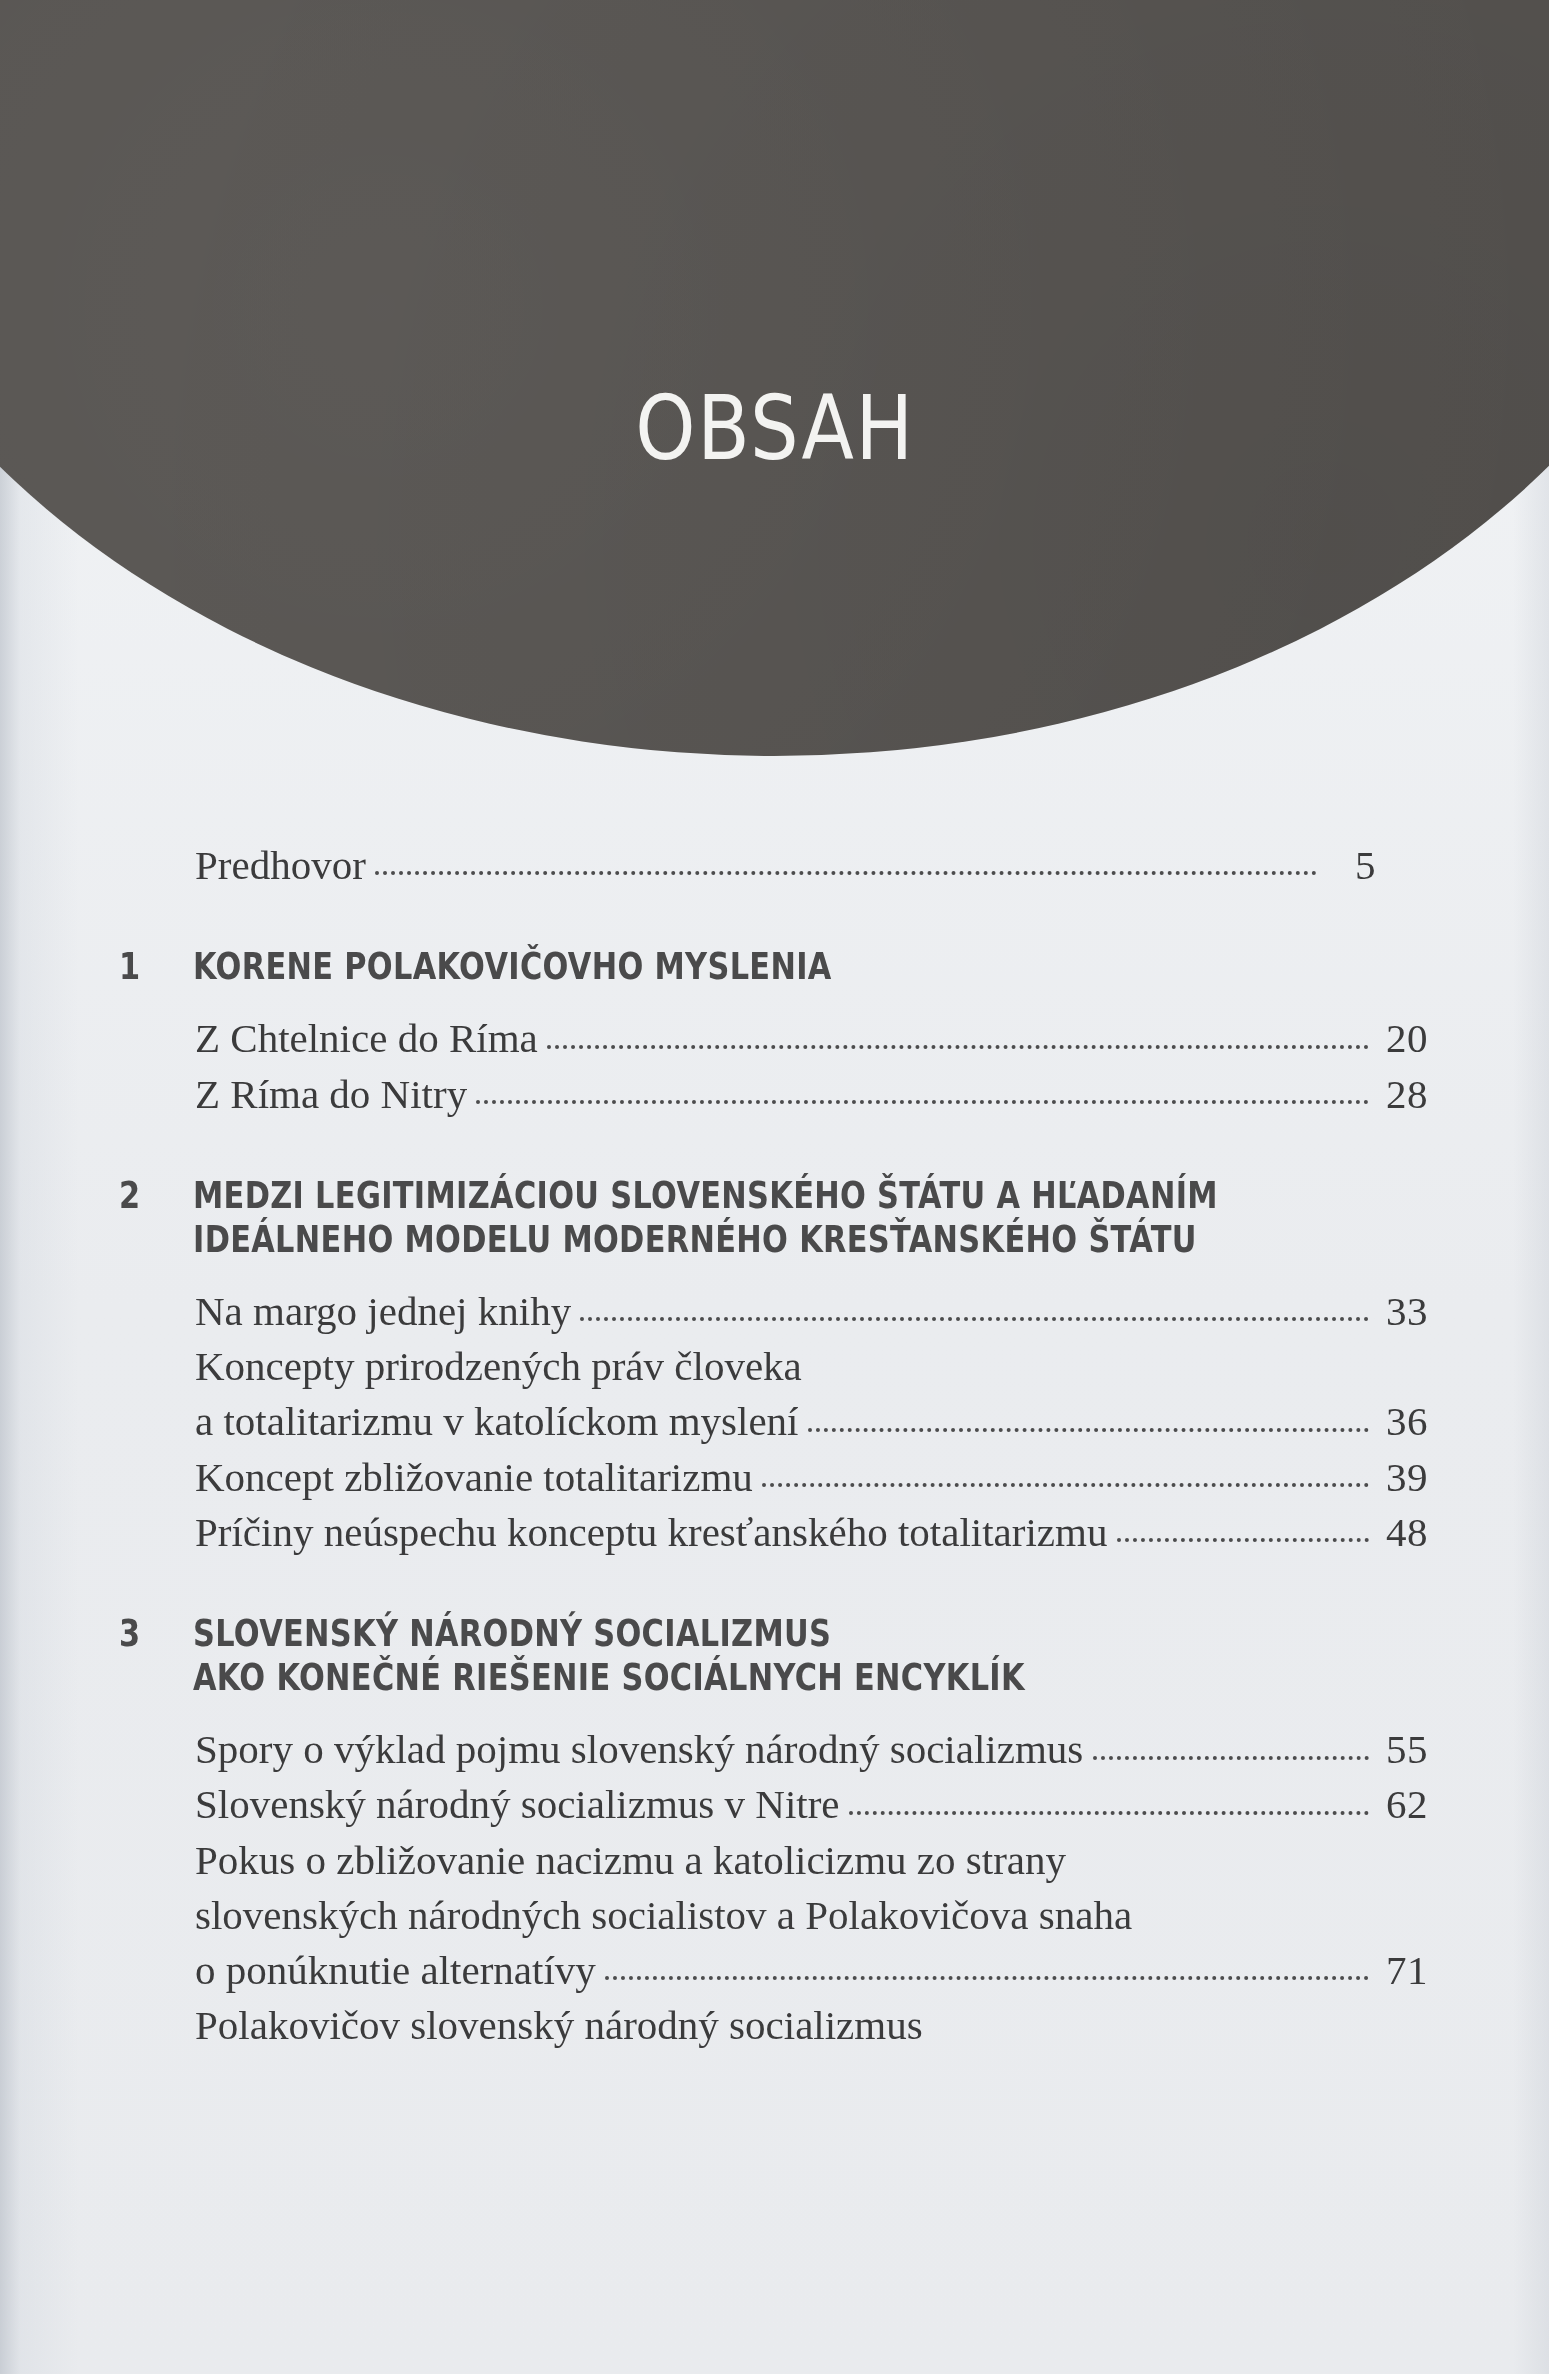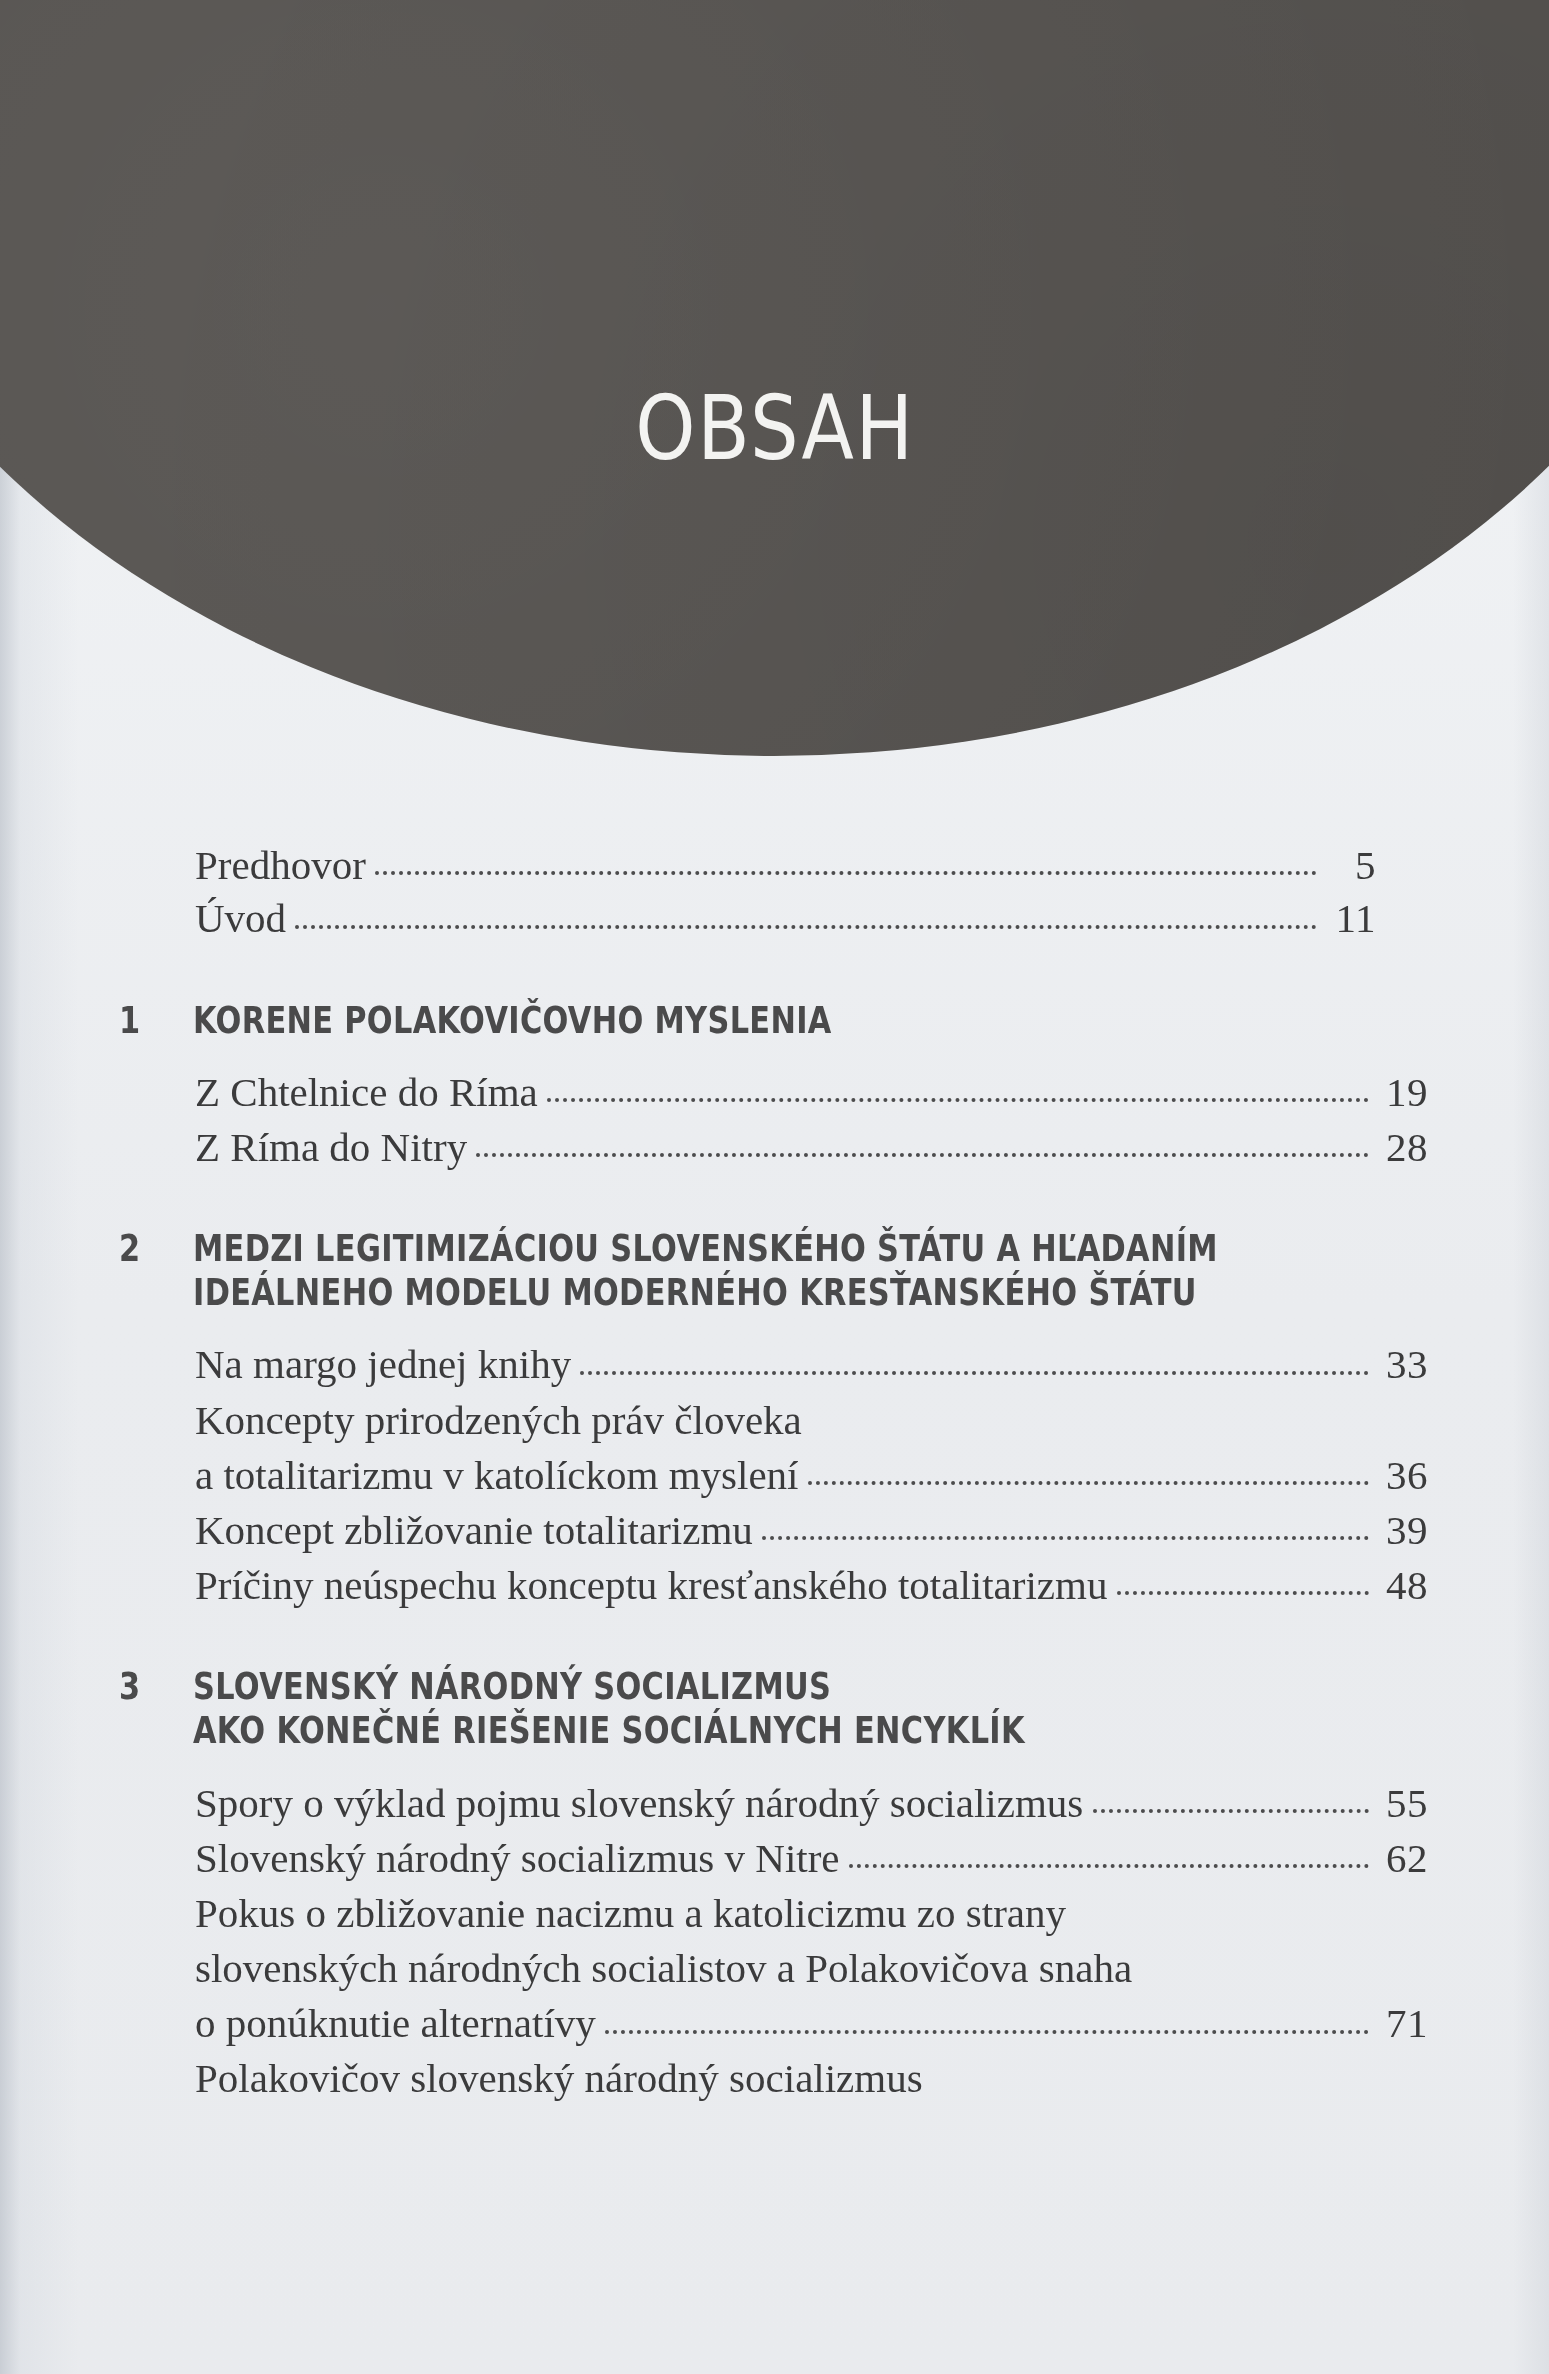--- a/index.html
+++ b/index.html
@@ -150,39 +150,34 @@
   <div class="hero-title">OBSAH</div>
 
   <div class="toc">
 
     <div class="front-block">
       <div class="row">
         <span class="label">Predhovor</span>
         <span class="leader"></span>
         <span class="page-no">5</span>
       </div>
-      <div class="row">
-        <span class="label">Úvod</span>
-        <span class="leader"></span>
-        <span class="page-no">11</span>
-      </div>
     </div>
 
     <div class="chapter">
       <div class="chapter-head">
         <span class="chapter-num">1</span>
         <span class="chapter-title-lines">
           <span class="tline">KORENE POLAKOVIČOVHO MYSLENIA</span>
         </span>
       </div>
       <div class="chapter-entries">
         <div class="row">
           <span class="label">Z Chtelnice do Ríma</span>
           <span class="leader"></span>
-          <span class="page-no">19</span>
+          <span class="page-no">20</span>
         </div>
         <div class="row">
           <span class="label">Z Ríma do Nitry</span>
           <span class="leader"></span>
           <span class="page-no">28</span>
         </div>
       </div>
     </div>
 
     <div class="chapter">

